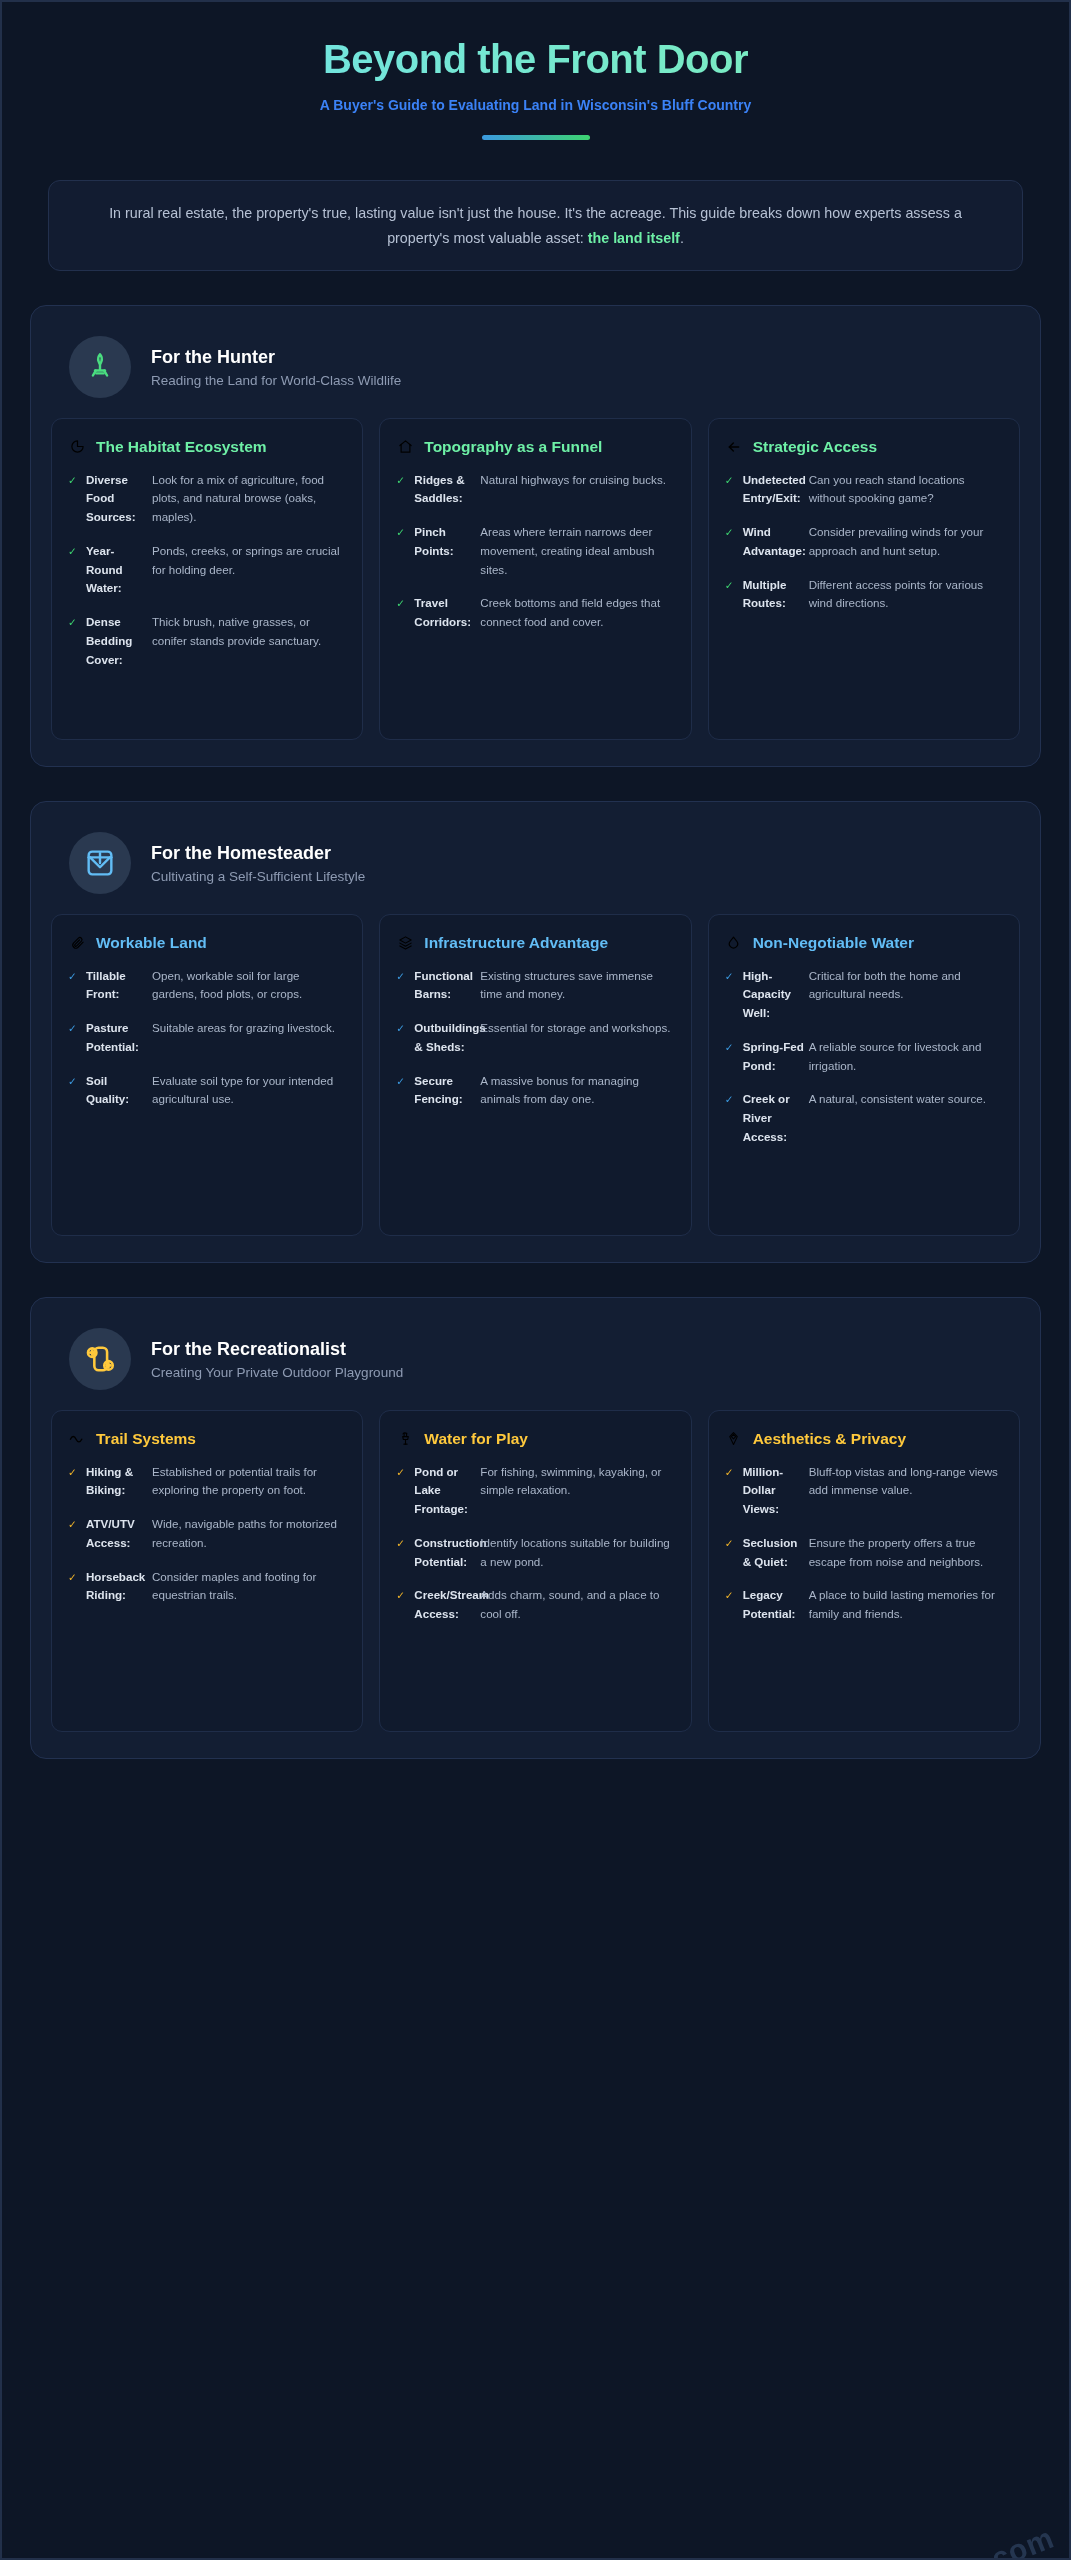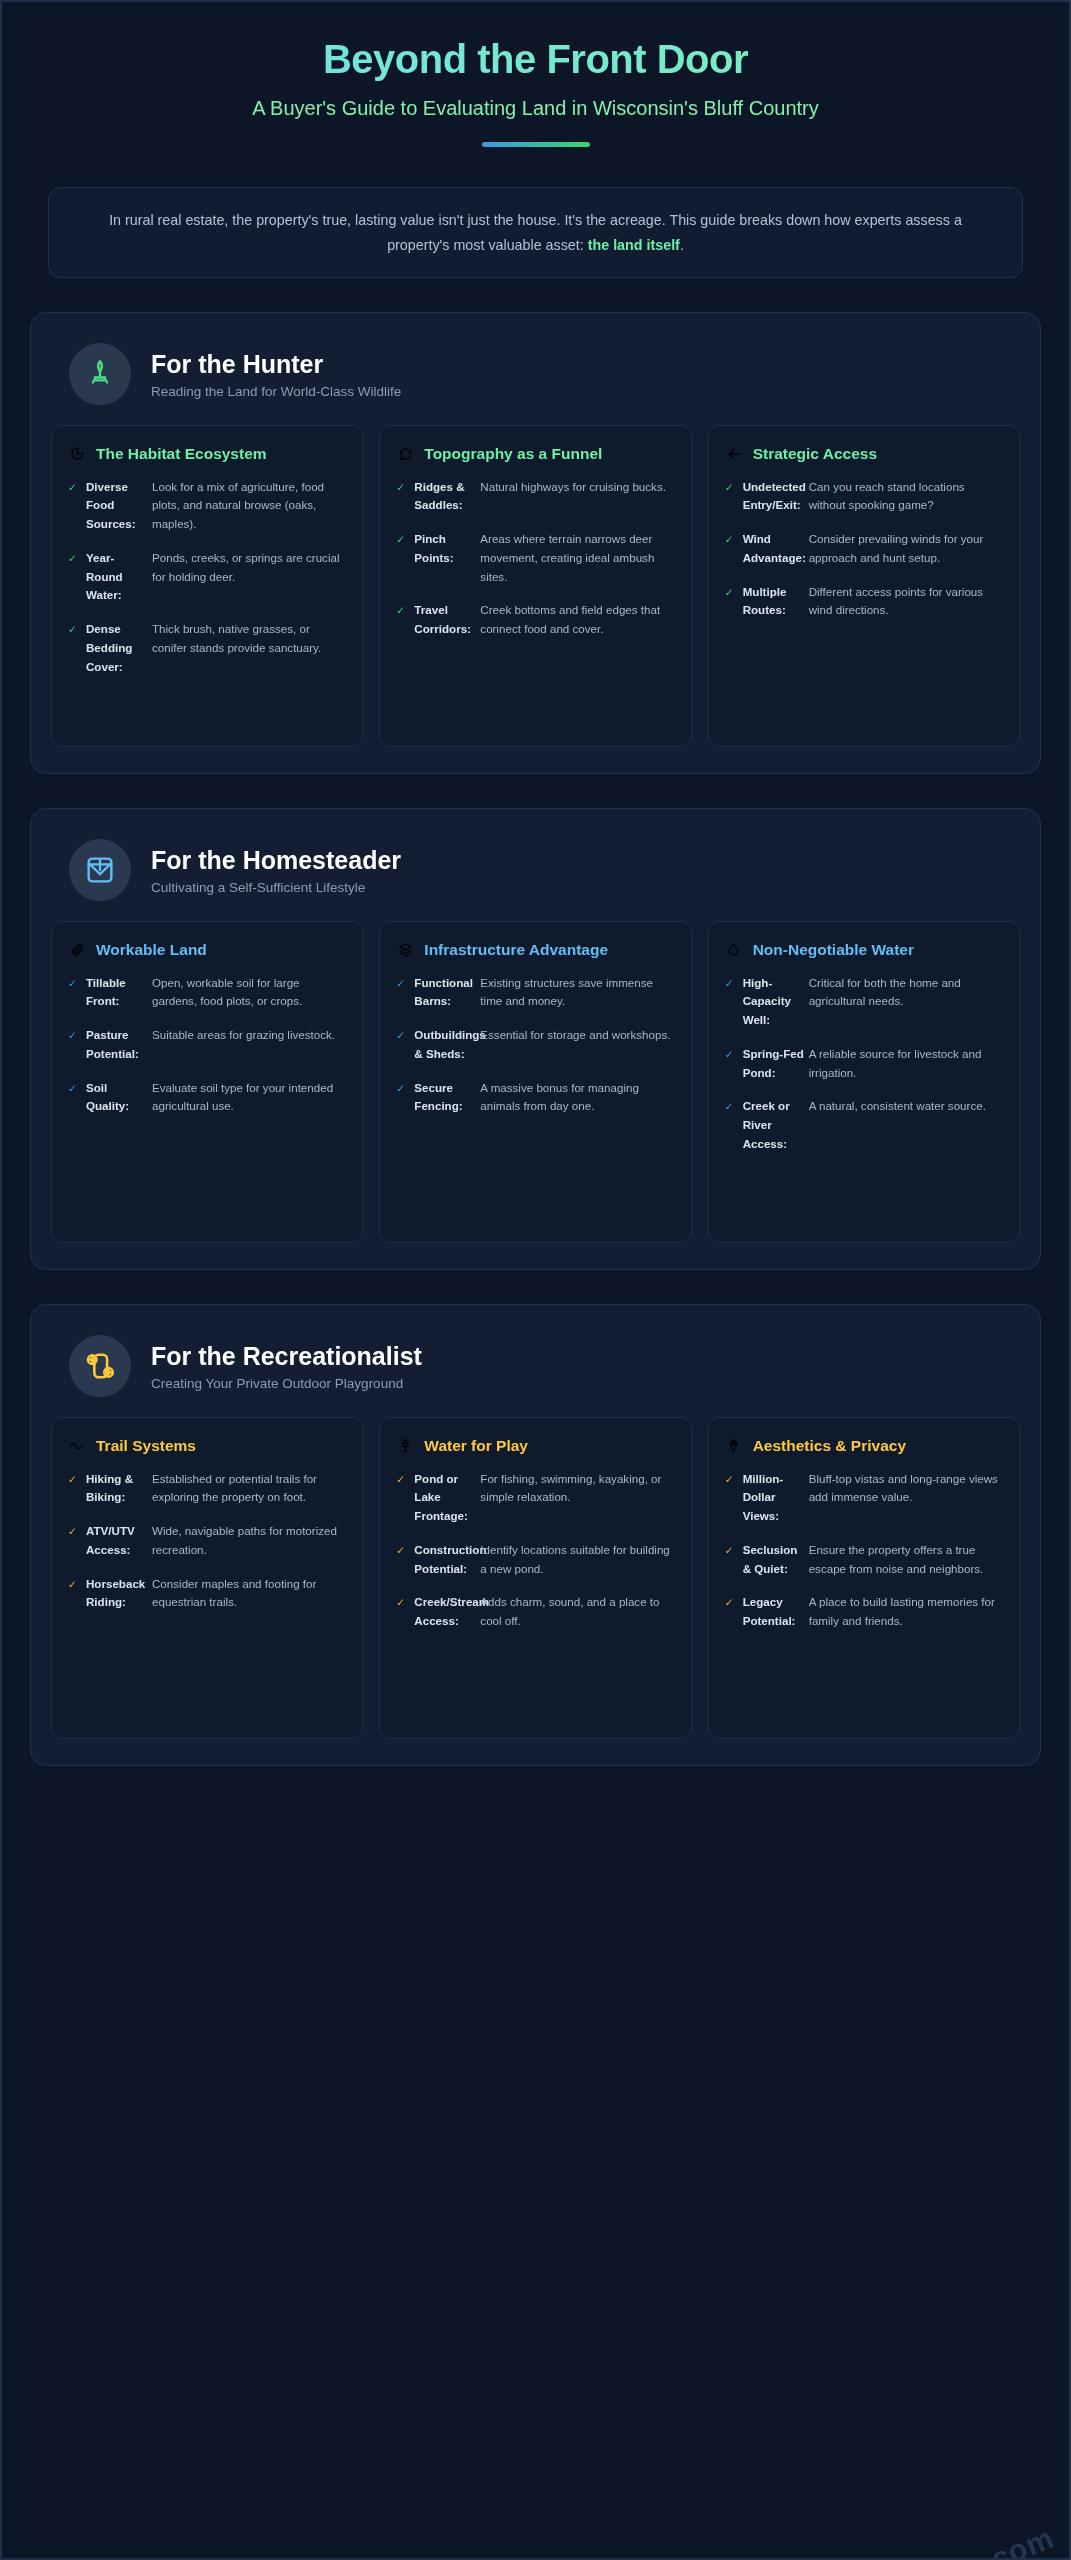--- a/index.html
+++ b/index.html
@@ -27,23 +27,23 @@
     letter-spacing: -0.5px;
     background: linear-gradient(90deg, #6ee0f0 0%, #7ef0b0 100%);
     -webkit-background-clip: text;
     background-clip: text;
     color: transparent;
     -webkit-text-fill-color: transparent;
     line-height: 1.18;
   }
   .subtitle {
     margin-top: 14px;
-    font-size: 20px;
-    color: #86efac;
-    font-weight: normal;
+    font-size: 14px;
+    color: #3b82f6;
+    font-weight: bold;
   }
   .accent-rule {
     margin: 22px auto 0 auto;
     width: 108px;
     height: 5px;
     border-radius: 3px;
     background: linear-gradient(90deg, #3b9ae0 0%, #3dd470 100%);
   }
   
   .intro-box {
@@ -81,21 +81,21 @@
     width: 62px; height: 62px;
     flex: 0 0 62px;
     border-radius: 50%;
     background: #2a3950;
     display: flex;
     align-items: center;
     justify-content: center;
   }
   .section-badge svg { display: block; }
   .section-title {
-    font-size: 25px;
+    font-size: 18px;
     font-weight: bold;
     color: #ffffff;
     line-height: 1.2;
   }
   .section-sub {
     margin-top: 5px;
     font-size: 13.5px;
     color: #8e9bb3;
   }
   

